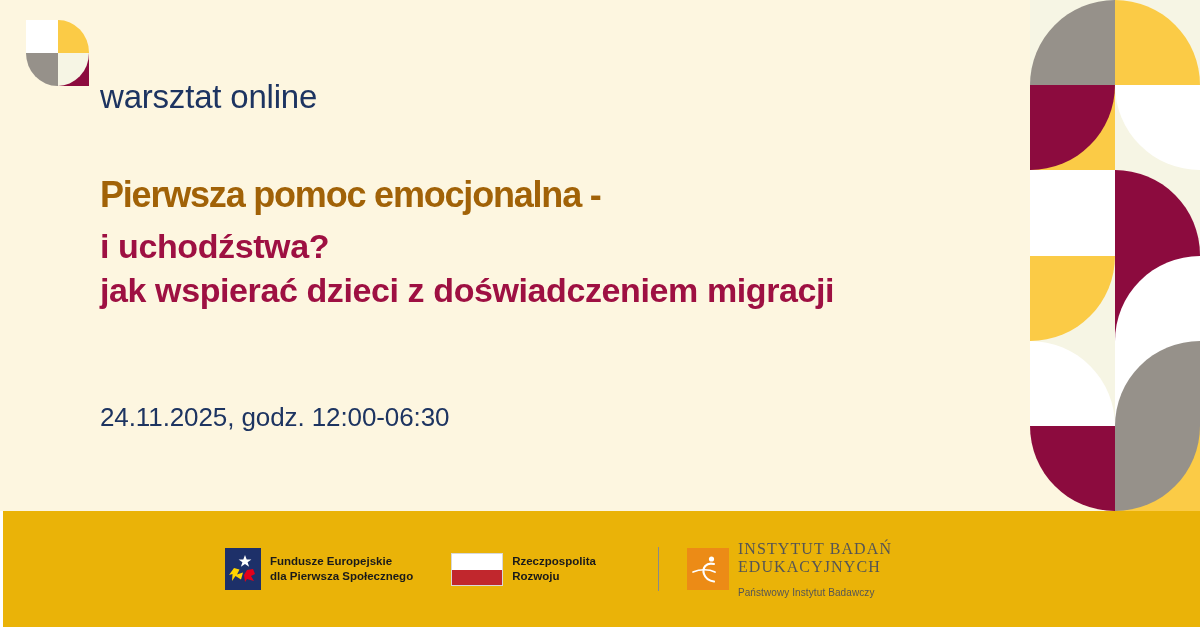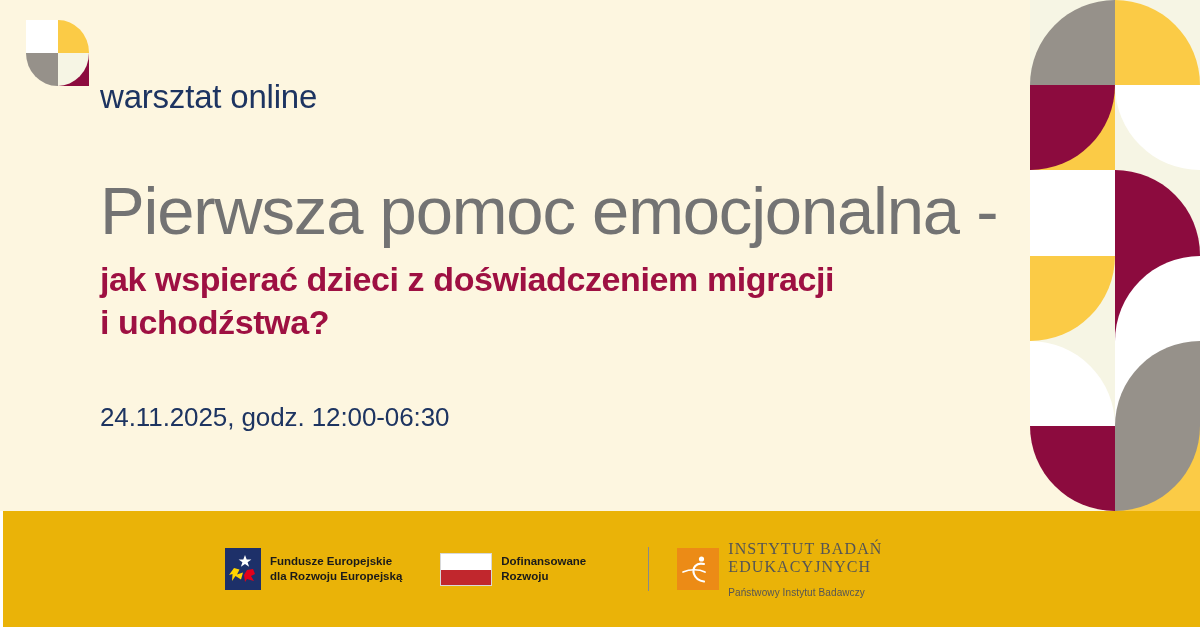--- a/index.html
+++ b/index.html
@@ -64,25 +64,25 @@
     white-space:nowrap;
   }
 
   
   .headline-block {
     position:absolute;
     left:100px; top:176px;
     width:900px;
   }
   .headline {
-    font-size:67px;
-    font-weight:normal;
+    font-size:36px;
+    font-weight:bold;
     line-height:1.04;
     letter-spacing:-1.2px;
-    color:#737373;
+    color:#a16207;
     white-space:nowrap;
   }
   .subheadline {
     margin-top:12px;
     font-size:34px;
     font-weight:bold;
     line-height:1.28;
     letter-spacing:-0.4px;
     color:#9e1042;
   }
@@ -227,22 +227,22 @@
       <div class="quad q-tr"></div>
       <div class="quad q-bl"></div>
       <div class="quad q-br"></div>
     </div>
 
     <div class="eyebrow">warsztat online</div>
 
     <div class="headline-block">
       <div class="headline">Pierwsza pomoc emocjonalna -</div>
       <div class="subheadline">
+        <span class="sub-line">i uchodźstwa?</span>
         <span class="sub-line">jak wspierać dzieci z doświadczeniem migracji</span>
-        <span class="sub-line">i uchodźstwa?</span>
       </div>
     </div>
 
     <div class="datetime">24.11.2025, godz. 12:00-06:30</div>
 
     <div class="pattern" id="pattern">
         <div class="pcell" style="left: 0px; top: 0px;">
           <div class="fill" style="background: rgb(246, 245, 228);"></div>
           <div class="arc r-tl" style="background: rgb(150, 145, 138);"></div>
         </div>
@@ -301,30 +301,30 @@
         <div class="fe-mark">
           <svg width="36" height="42" viewBox="0 0 36 42" aria-hidden="true">
             <rect width="36" height="42" fill="#1d3069"></rect>
             <polygon points="20,7 21.7,11.4 26.4,11.4 22.6,14.2 24.1,18.7 20,15.9 15.9,18.7 17.4,14.2 13.6,11.4 18.3,11.4" fill="#ffffff"></polygon>
             <polygon points="9,20 14.5,21.5 12,26.5 18,24.5 16,31.5 10.5,28 7,33 7.5,26 4,27" fill="#ffd500"></polygon>
             <polygon points="22,22 28,21 30,26 26,28 29,33 22,31 20,34 19,27" fill="#e2001a"></polygon>
           </svg>
         </div>
         <div class="ltext">
           <span>Fundusze Europejskie</span>
-          <span>dla Rozwoju Europejską</span>
+          <span>dla Pierwsza Społecznego</span>
         </div>
       </div>
 
       <div class="gap-a"></div>
 
       <div class="logo-unit">
         <div class="pl-flag"></div>
         <div class="ltext">
-          <span>Dofinansowane</span>
+          <span>Rzeczpospolita</span>
           <span>Rozwoju</span>
         </div>
       </div>
 
       <div class="gap-b"></div>
 
 
       <div class="divider"></div>
 
       <div class="logo-unit">

